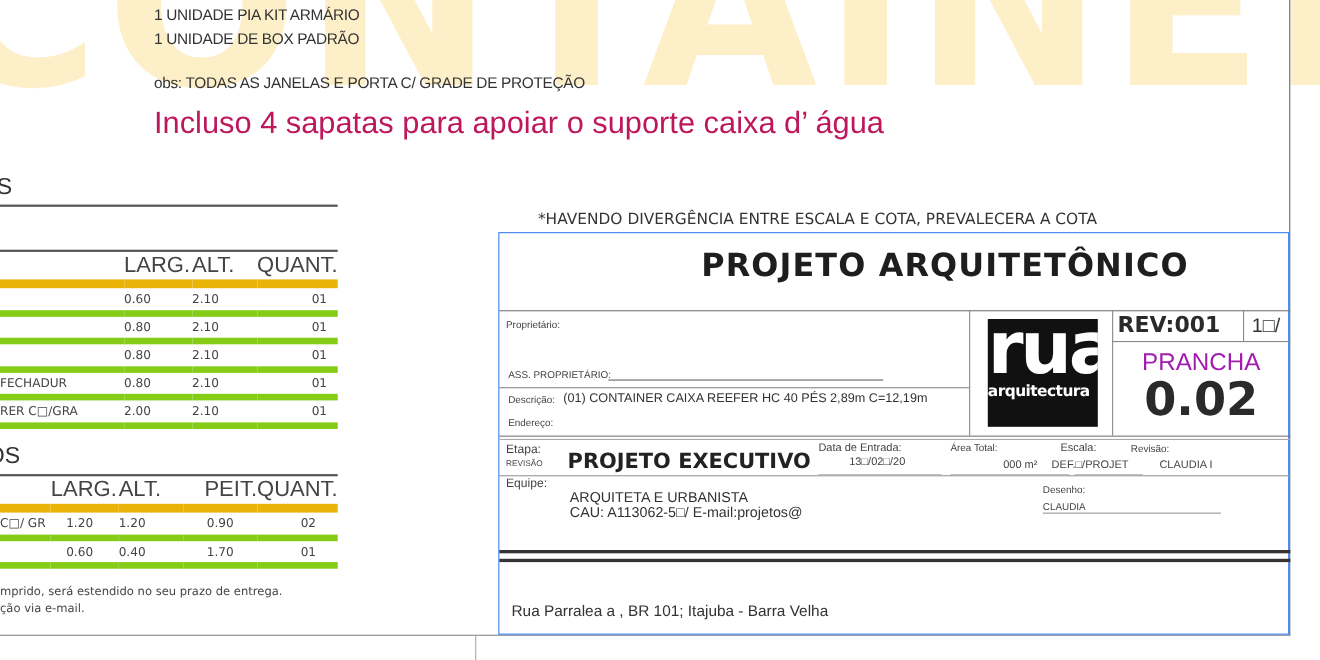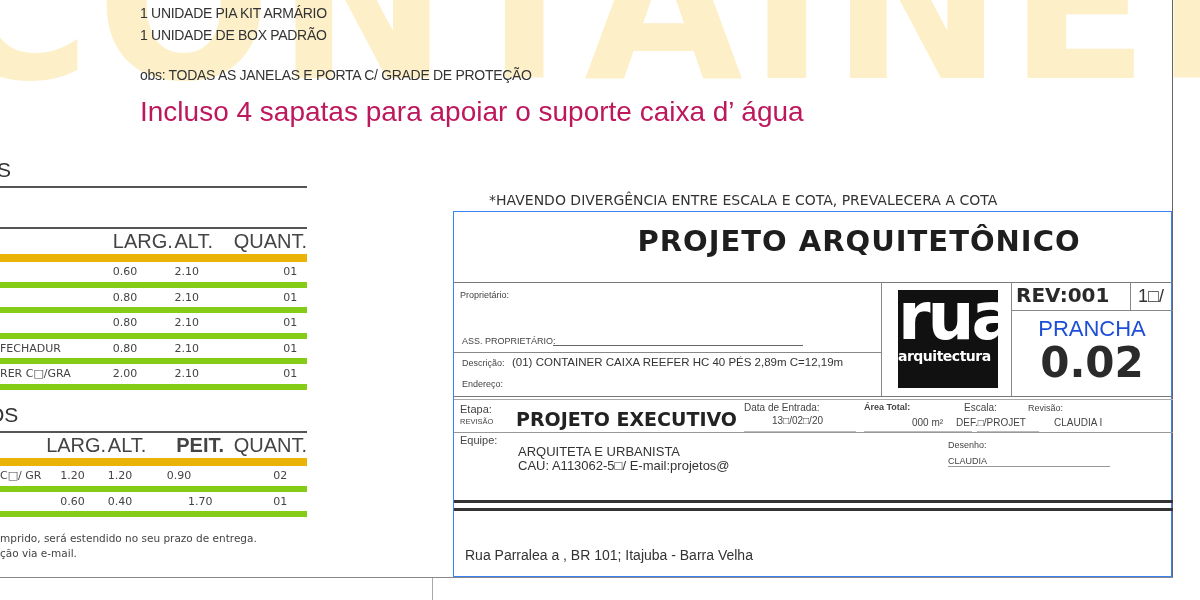--- a/index.html
+++ b/index.html
@@ -90,30 +90,30 @@
 
 <div class="abs z" style="left:-12px; top:403px; font-size:21px; color:#333;">OS</div>
 <div class="line z" style="left:0; top:431px; width:307px; height:2px; background:#555;"></div>
 
 <table class="sched z" style="left:0; top:433px; width:307px;">
   <thead>
     <tr>
       <th style="width:50px; text-align:left;"></th>
       <th style="width:62px; text-align:left;">LARG.</th>
       <th style="width:62px; text-align:left;">ALT.</th>
-      <th style="width:70px; text-align:center;font-weight:bold;">PEIT.</th>
+      <th style="width:70px; text-align:right;">PEIT.</th>
       <th style="text-align:right;">QUANT.</th>
     </tr>
   </thead>
   <tbody>
     <tr>
       <td>C□/ GR</td>
       <td style="padding-left:14px;">1.20</td>
       <td>1.20</td>
-      <td style="text-align:left;">0.90</td>
+      <td style="text-align:center;">0.90</td>
       <td style="text-align:center; padding-left:20px;">02</td>
     </tr>
     <tr>
       <td></td>
       <td style="padding-left:14px;">0.60</td>
       <td>0.40</td>
       <td style="text-align:center;">1.70</td>
       <td style="text-align:center; padding-left:20px;">01</td>
     </tr>
   </tbody>
@@ -144,33 +144,33 @@
   <div class="abs" style="left:444px; top:78px; width:100px; height:98px; background:#111; overflow:hidden;">
     <div style="position:absolute; left:0; width:100px; top:-6px; font-family:'DejaVu Sans', sans-serif; font-weight:bold; font-size:66px; color:#fff; letter-spacing:-3px; line-height:1;">rua</div>
     <div style="position:absolute; left:0; width:88px; top:58px; text-align:center; font-family:'DejaVu Sans', sans-serif; font-weight:bold; font-size:14px; color:#fff; letter-spacing:-0.5px;">arquitectura</div>
   </div>
   <div class="vline" style="left:557px; top:70px; height:114px;"></div>
 
   <div class="abs" style="left:562px; top:71px; font-family:'DejaVu Sans', sans-serif; font-weight:bold; font-size:20px; color:#2a2a2a;">REV:001</div>
   <div class="vline" style="left:676px; top:70px; height:28px;"></div>
   <div class="abs" style="left:684px; top:74px; font-size:18px; color:#333;">1□/</div>
   <div class="hline" style="left:557px; top:98px; width:162px;"></div>
-  <div class="abs" style="left:557px; width:162px; top:104px; text-align:center; font-size:22px; color:#1d4ed8;">PRANCHA</div>
+  <div class="abs" style="left:557px; width:162px; top:104px; text-align:center; font-size:22px; color:#a21caf;">PRANCHA</div>
   <div class="abs" style="left:557px; width:162px; top:126px; text-align:center; font-family:'DejaVu Sans', sans-serif; font-weight:bold; font-size:42px; color:#2a2a2a;">0.02</div>
 
   <div class="hline" style="left:0; top:184px; width:719px; background:#777;"></div>
   <div class="hline" style="left:0; top:187px; width:719px; background:#aaa;"></div>
 
   <div class="abs" style="left:6px; top:191px; font-size:11px; color:#444;">Etapa:</div>
   <div class="abs" style="left:6px; top:205px; font-size:7.5px; color:#444;">REVISÃO</div>
   <div class="abs" style="left:62px; top:196px; font-family:'DejaVu Sans', sans-serif; font-weight:bold; font-size:19px; color:#222;">PROJETO EXECUTIVO</div>
   <div class="abs" style="left:290px; top:190px; font-size:10px; color:#444;">Data de Entrada:</div>
   <div class="abs" style="left:318px; top:203px; font-size:10px; color:#444;">13□/02□/20</div>
   <div class="hline" style="left:290px; top:219px; width:112px; background:#bbb;"></div>
-  <div class="abs" style="left:410px; top:190px; font-size:9px; color:#444;font-weight:bold;">Área Total:</div>
+  <div class="abs" style="left:410px; top:190px; font-size:9px; color:#444;">Área Total:</div>
   <div class="abs" style="left:458px; top:205px; font-size:10px; color:#444;">000 m²</div>
   <div class="hline" style="left:410px; top:219px; width:108px; background:#bbb;"></div>
   <div class="abs" style="left:510px; top:190px; font-size:10px; color:#444;">Escala:</div>
   <div class="abs" style="left:502px; top:205px; font-size:10px; color:#444;">DEF.□/PROJET</div>
   <div class="hline" style="left:523px; top:219px; width:62px; background:#bbb;"></div>
   <div class="abs" style="left:574px; top:191px; font-size:9px; color:#444;">Revisão:</div>
   <div class="abs" style="left:600px; top:205px; font-size:10px; color:#444;">CLAUDIA I</div>
   <div class="hline" style="left:0; top:220px; width:719px; background:#999;"></div>
 
   <div class="abs" style="left:6px; top:222px; font-size:11px; color:#444;">Equipe:</div>

